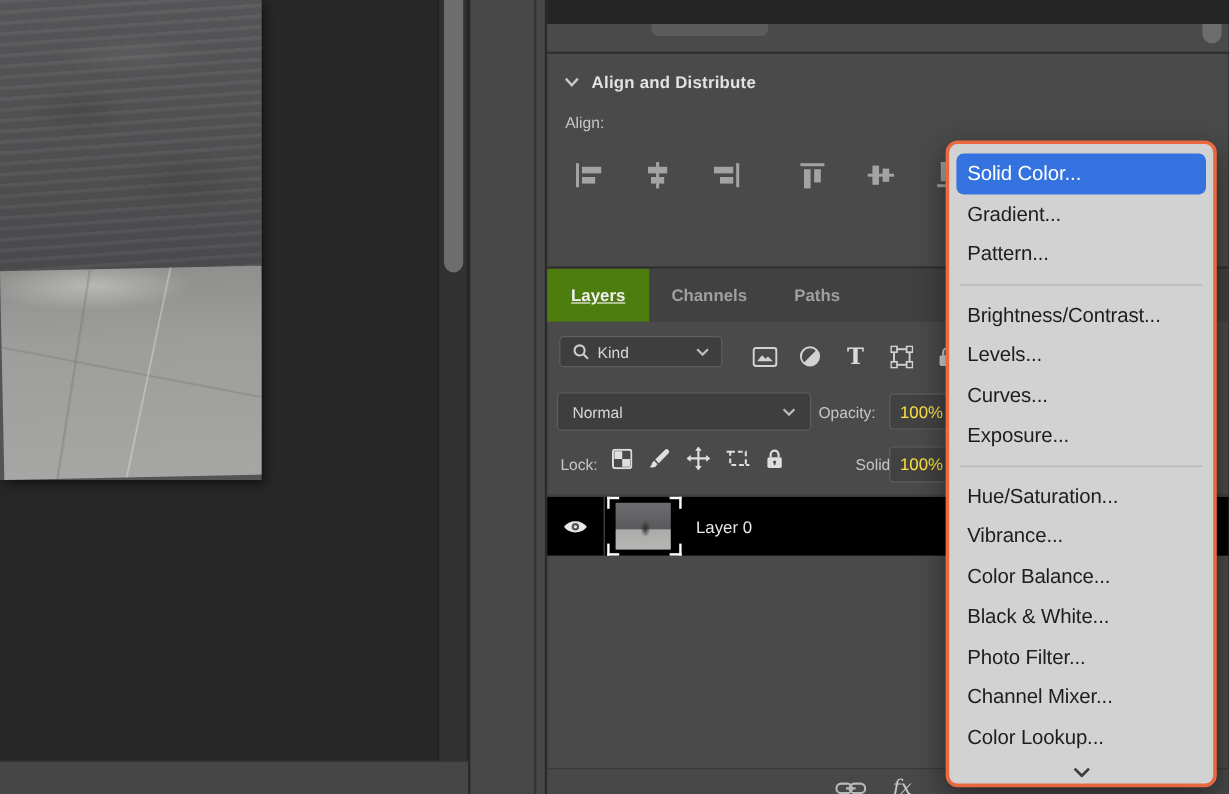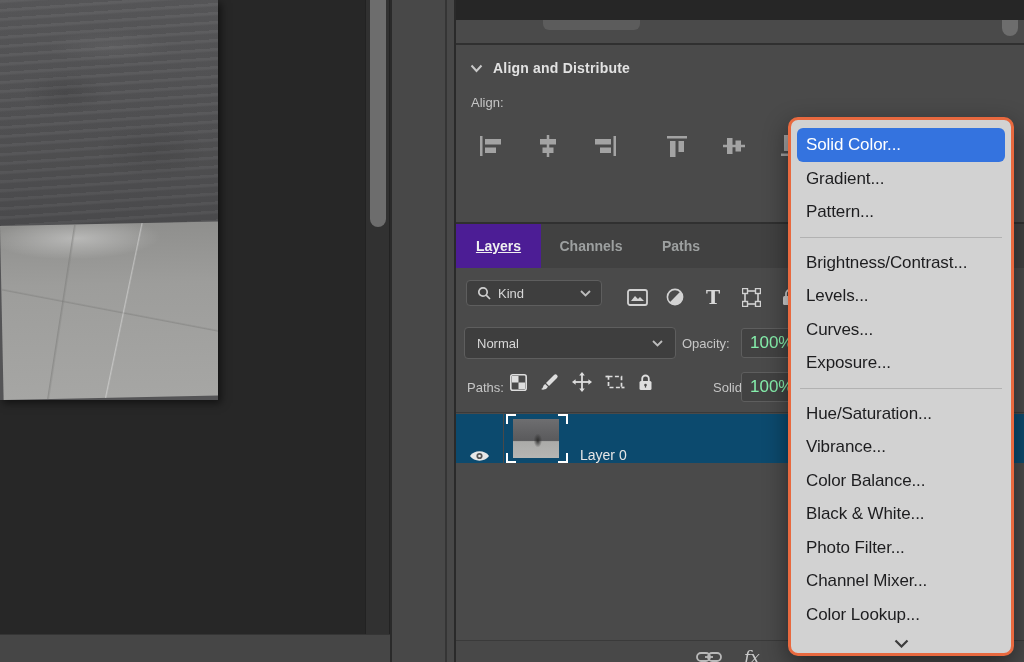--- a/index.html
+++ b/index.html
@@ -55,46 +55,46 @@
   .align-label { position:absolute; left:15px; top:75px; }
   .align-icons { position:absolute; left:22px; top:114px; display:flex; align-items:center; }
   .align-icons .ic { width:26px; height:24px; }
   .align-icons .gap-s { margin-right:31px; }
   .align-icons .gap-g { margin-right:47px; }
 
   
   .tab-bar { position:absolute; left:0; top:204px; width:100%; height:44px; background:#414141; }
   .tab { position:absolute; top:0; height:44px; display:flex; align-items:center; justify-content:center;
          font-size:14px; font-weight:bold; color:#9da0a0; cursor:default; }
-  .tab.active { background:#4c1d95; color:#f0f0f0;text-decoration:underline; }
+  .tab.active { background:#4d7c0f; color:#f0f0f0;text-decoration:underline; }
 
   
   .combo { position:absolute; background:#3e3e3e; border:1px solid #5e5e5e; border-radius:4px;
            display:flex; align-items:center; font-size:13px; color:#d8d8d8; }
   .combo .chev { margin-left:auto; }
   .kind-combo { left:10px; top:260px; width:136px; height:26px; padding:0 10px; gap:7px; }
   .filter-icons { position:absolute; left:162px; top:262px; width:200px; height:30px; display:flex; align-items:center; }
   .filter-icons .fi { width:38px; display:flex; justify-content:center; align-items:center; color:#d2d2d2; }
 
   
   .blend-combo { left:8px; top:307px; width:212px; height:32px; padding:0 12px; }
   .opacity-label { position:absolute; left:226px; top:316px; }
   .value-field { position:absolute; background:#424242; border:1px solid #5e5e5e; border-radius:3px;
-      font-size:17px; color:#86efac; display:flex; align-items:center; padding-left:8px; }
+      font-size:14px; color:#fde047; display:flex; align-items:center; padding-left:8px; }
   .opacity-field { left:285px; top:308px; width:54px; height:30px; }
   .fill-field { left:285px; top:352px; width:54px; height:30px; }
 
   
   .lock-label { position:absolute; left:11px; top:360px; }
   .lock-icons { position:absolute; left:54px; top:352px; display:flex; align-items:center; gap:13px; color:#dedede; }
   .fill-label { position:absolute; left:257px; top:360px; }
 
   
-  .layer-row { position:absolute; left:0; top:394px; width:100%; height:49px; background:#0c4a6e;
-      display:flex; align-items:flex-end; }
+  .layer-row { position:absolute; left:0; top:394px; width:100%; height:49px; background:#000000;
+      display:flex; align-items:center; }
   .eye-cell { width:47px; display:flex; justify-content:center; }
   .eye-sep { position:absolute; left:47px; top:0; width:1px; height:49px; background:#494949; }
   .thumb-wrap { position:relative; width:62px; height:49px; margin-left:3px; }
   .thumb { position:absolute; left:7px; top:5px; width:46px; height:39px;
       background:
         radial-gradient(6px 10px at 54% 55%, #2e2e2e, transparent 70%),
         linear-gradient(180deg,#6e6e70 0%, #5a5a5c 55%, #ababa9 58%, #b5b5b3 100%); }
   .corner { position:absolute; width:10px; height:10px; border:2.5px solid #fff; }
   .corner.tl { left:0; top:0; border-right:none; border-bottom:none; }
   .corner.tr { right:0; top:0; border-left:none; border-bottom:none; }
@@ -241,21 +241,21 @@
 
     <div class="combo blend-combo">
       <span>Normal</span>
       <svg class="chev" width="11" height="7" viewBox="0 0 11 7">
         <polyline points="1,1 5.5,5.5 10,1" fill="none" stroke="#bdbdbd" stroke-width="1.8"></polyline>
       </svg>
     </div>
     <div class="label opacity-label">Opacity:</div>
     <div class="value-field opacity-field">100%</div>
 
-    <div class="label lock-label">Paths:</div>
+    <div class="label lock-label">Lock:</div>
     <div class="lock-icons">
       <span>
         <svg width="17" height="17" viewBox="0 0 17 17">
           <rect x="0.8" y="0.8" width="15.4" height="15.4" rx="2" fill="none" stroke="#dedede" stroke-width="1.6"></rect>
           <rect x="2" y="2" width="6.5" height="6.5" fill="#dedede"></rect>
           <rect x="8.5" y="8.5" width="6.5" height="6.5" fill="#dedede"></rect>
         </svg>
       </span>
       <span>
         <svg width="19" height="19" viewBox="0 0 19 19">

